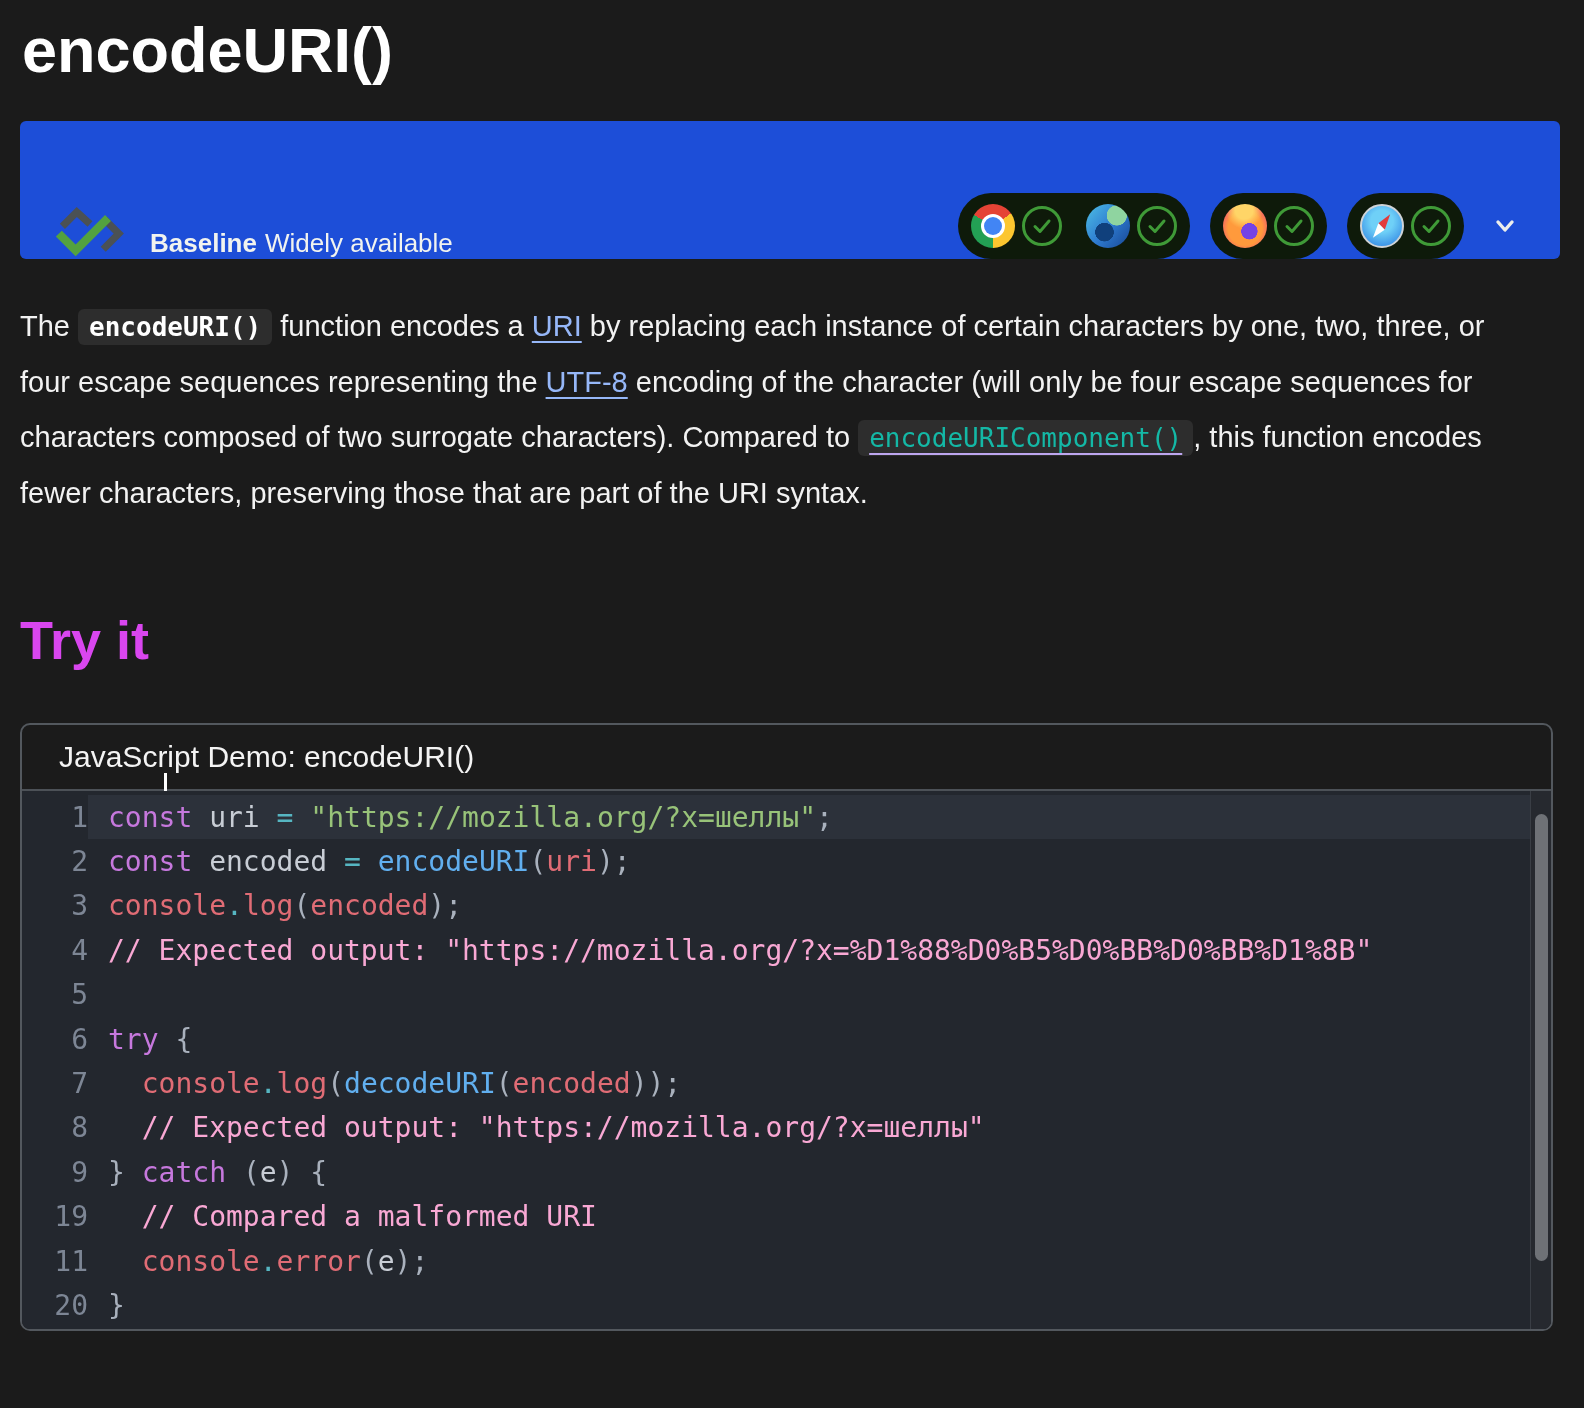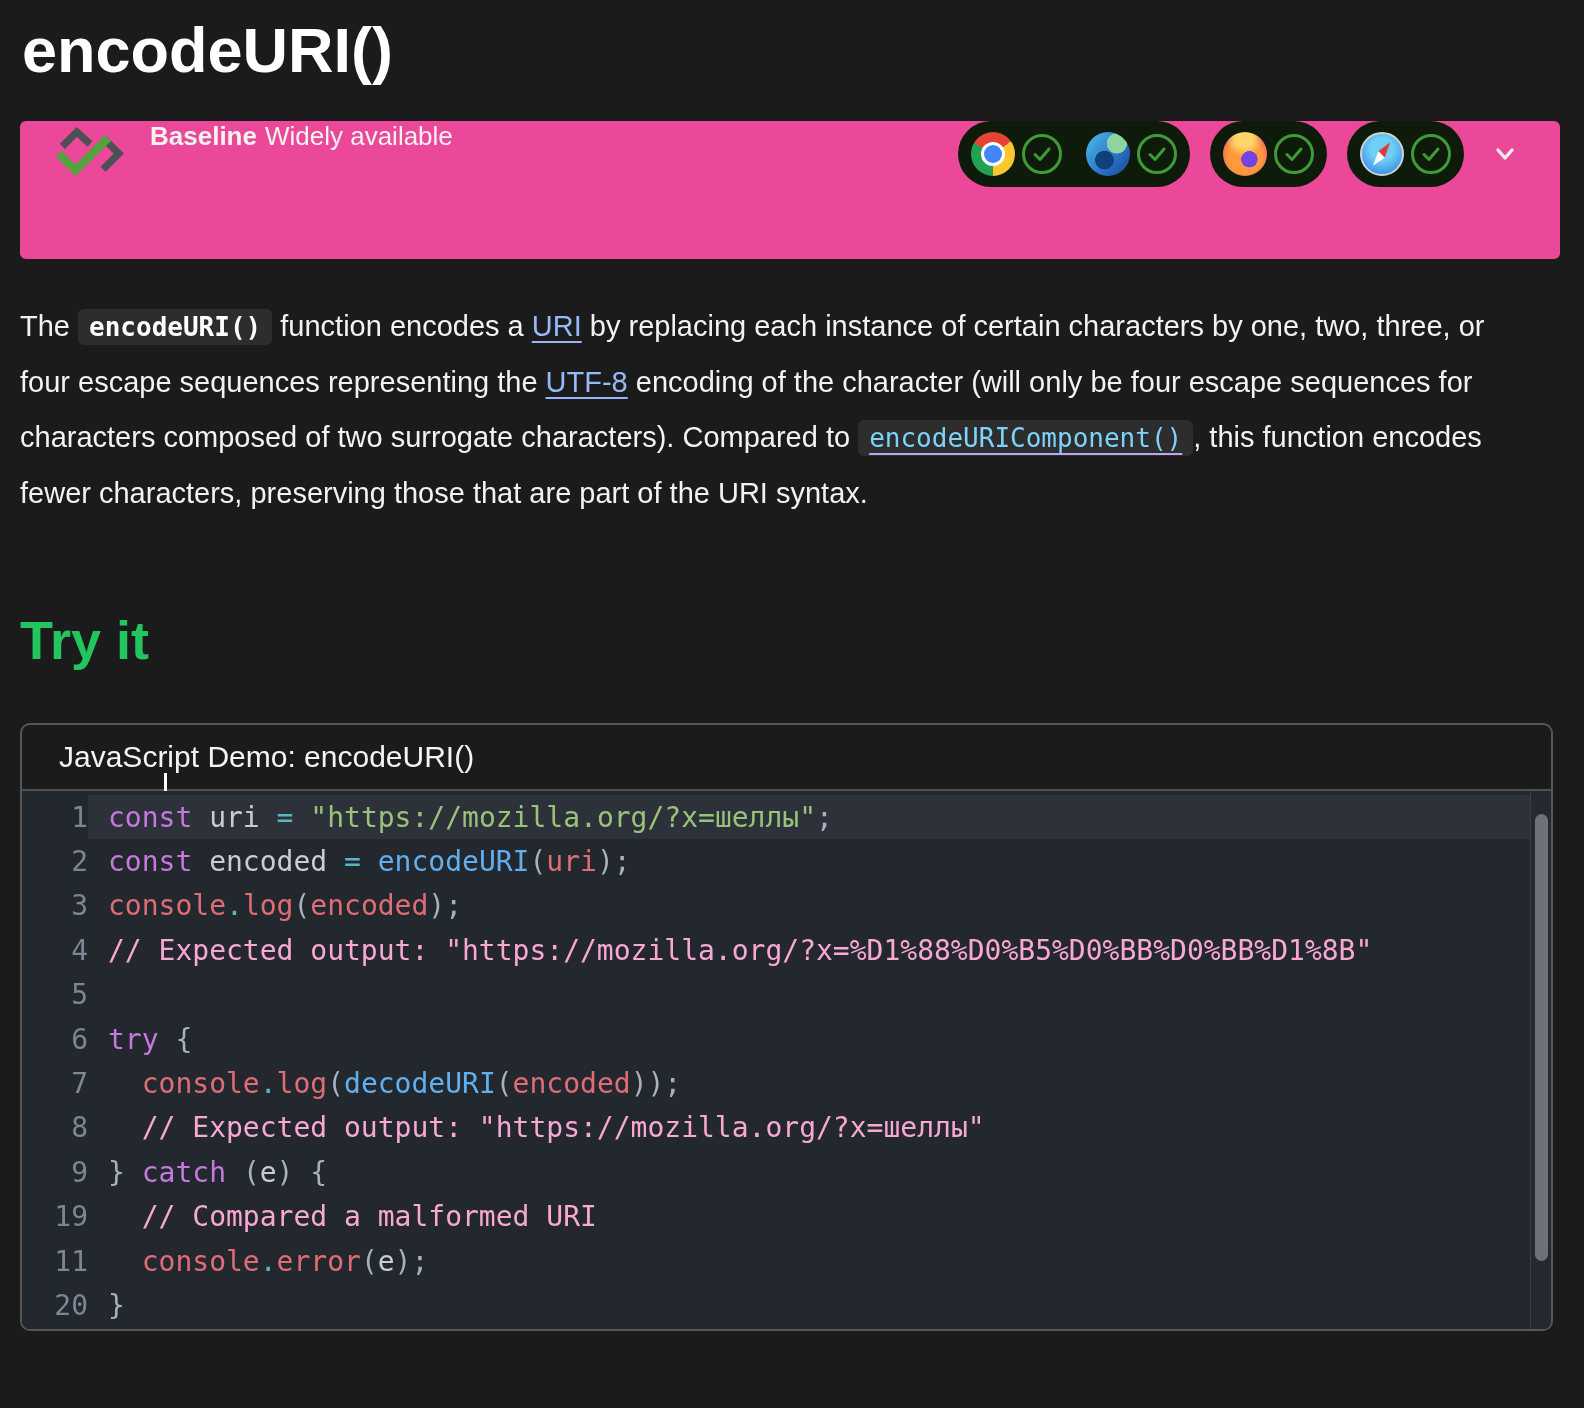--- a/index.html
+++ b/index.html
@@ -5,22 +5,22 @@
   * { margin:0; padding:0; box-sizing:border-box; }
   html,body { width:1584px; height:1408px; background:#1b1b1b; overflow:hidden;
               font-family:"Liberation Sans", sans-serif; color:#f2f2f2; }
   .page { padding:6px 24px 8px 20px; }
 
   
   h1.page-title { font-size:63px; font-weight:600; color:#ffffff; letter-spacing:0;
                   padding:8px 0 0 2px; }
 
   
-  .banner { margin-top:35px; height:138px; background:#ec4899; border-radius:6px;
-            display:flex; align-items:flex-start; padding:0 34px 0 34px; }
+  .banner { margin-top:35px; height:138px; background:#1d4ed8; border-radius:6px;
+            display:flex; align-items:flex-end; padding:0 34px 0 34px; }
   .baseline-icon { width:72px; height:58px; flex-shrink:0; }
   .banner-text { margin-left:24px; font-size:26px; color:#f1f3ef; }
   .banner-text b { font-weight:700; margin-right:8px; }
   .banner-right { margin-left:auto; display:flex; align-items:center; gap:20px; }
   .pill { background:#0e1a0a; border-radius:34px; height:66px; display:flex;
           align-items:center; padding:0 13px; gap:7px; }
   .pill .pair-gap { width:10px; }
   .bicon { width:44px; height:44px; border-radius:50%; position:relative; flex-shrink:0; }
   .check-badge { width:40px; height:40px; border-radius:50%; border:3px solid #3f9a37;
                  display:flex; align-items:center; justify-content:center; flex-shrink:0; }
@@ -45,24 +45,24 @@
   .safari svg { position:absolute; inset:0; }
 
   .chevron-btn { background:none; border:none; cursor:pointer; padding:6px; display:flex; }
 
   
   .intro { margin-top:40px; max-width:1492px; font-size:29px; line-height:55px; color:#f2f2f2; }
   .code-chip { font-family:"DejaVu Sans Mono", monospace; font-weight:bold; font-size:26px;
                background:#2d2d2d; border-radius:6px; padding:3px 11px; color:#ffffff; }
   a.txt-link { color:#96b7f8; text-decoration:underline; text-underline-offset:5px; }
   a.code-link { color:#bda6ef; text-decoration:underline; text-underline-offset:6px; }
-  a.code-link .code-chip { color:#7dd3fc; font-weight:normal; }
-
-  
-  h2.try-it { margin-top:88px; font-size:54px; font-weight:600; color:#22c55e; }
+  a.code-link .code-chip { color:#14b8a6; font-weight:normal; }
+
+  
+  h2.try-it { margin-top:88px; font-size:54px; font-weight:600; color:#d946ef; }
 
   
   .panel { margin-top:52px; width:1533px; height:608px; border:2px solid #53585e;
            border-radius:10px; overflow:hidden; display:flex; flex-direction:column;
            background:#1b1b1b; }
   .panel-header { height:66px; flex-shrink:0; display:flex; align-items:center;
                   padding-left:37px; font-size:30px; color:#f4f4f4;
                   border-bottom:2px solid #4c5157; position:relative; }
   .caret { position:absolute; left:142px; bottom:-2px; width:3px; height:18px; background:#ffffff; }
   .code-area { flex:1; background:#23272e; position:relative;

